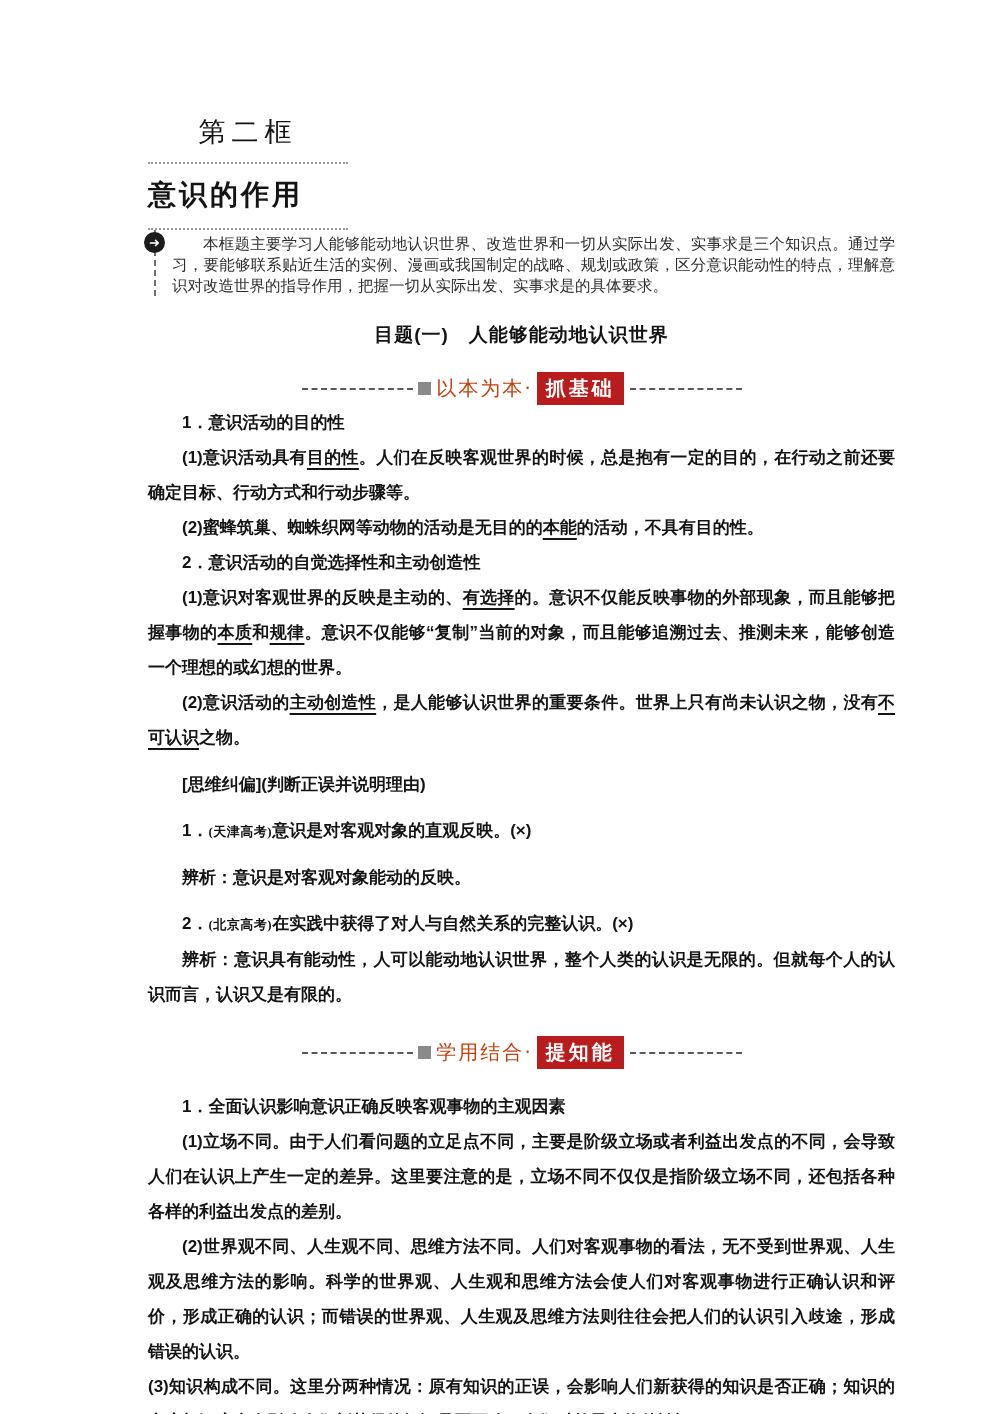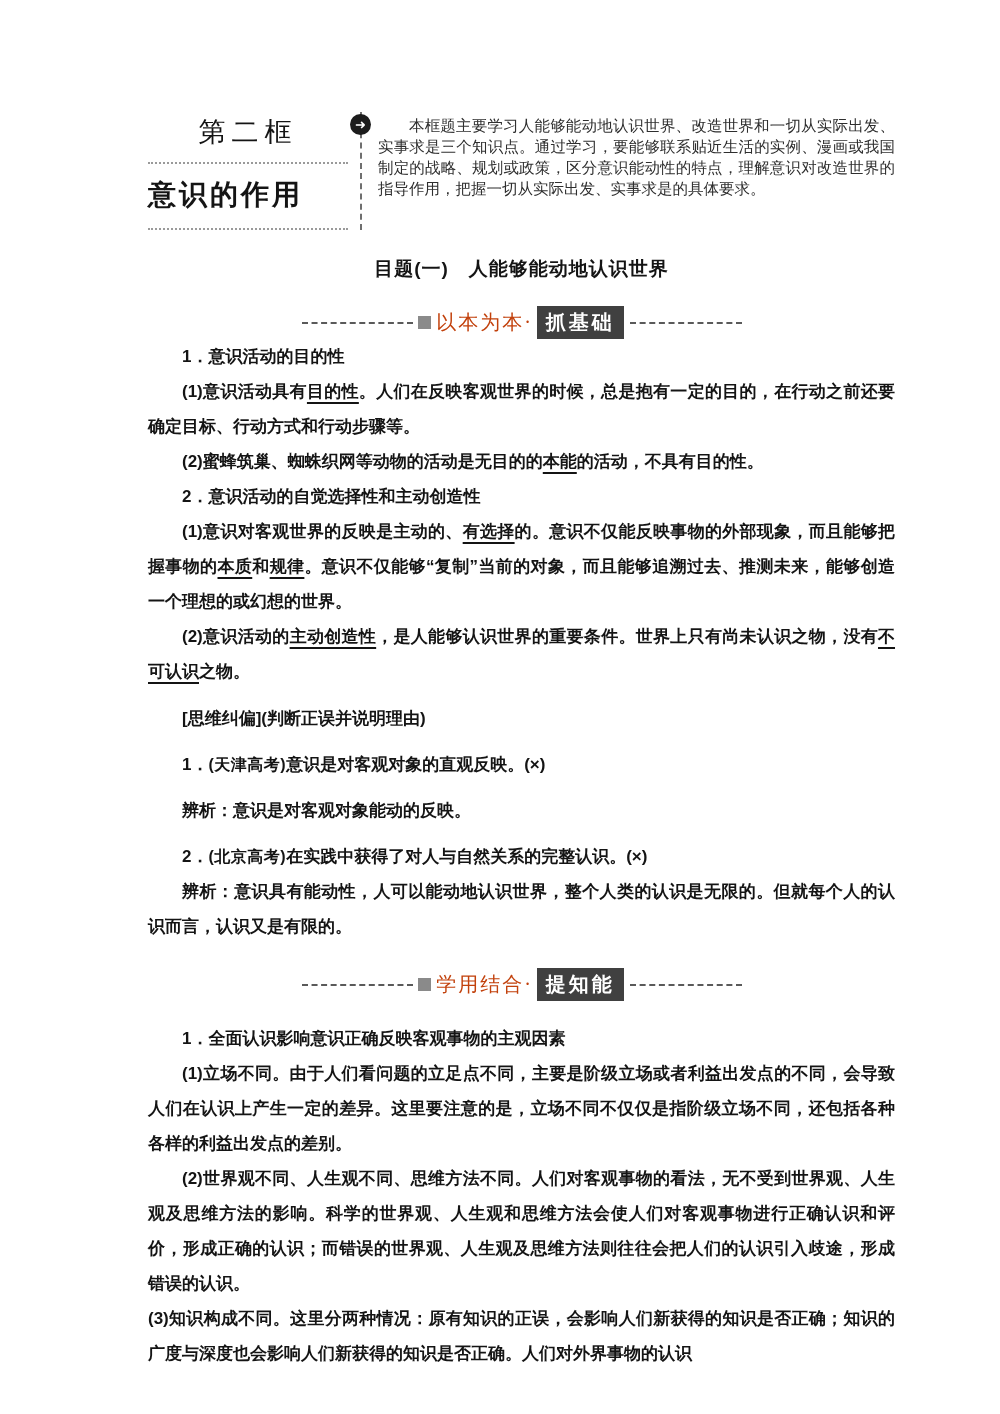--- a/index.html
+++ b/index.html
@@ -6,21 +6,21 @@
   body {
     width:1000px; height:1414px;
     background:#ffffff;
     font-family:"Liberation Sans", sans-serif;
     color:#141414;
     overflow:hidden;
   }
   .page { padding:112px 105px 0 148px; box-sizing:border-box; }
 
   
-  .header-row { display:flex; align-items:stretch; }
+  .header-row { display:flex; align-items:stretch;flex-direction:column; }
   .header-left { width:200px; flex-shrink:0; padding-right:6px; }
   .frame-label {
     font-size:27px; letter-spacing:6px; text-align:center;
     padding:2px 0 12px; border-bottom:2px dotted #9a9a9a;
   }
   .frame-title {
     font-size:28px; font-weight:bold; letter-spacing:3px; text-align:left;
     padding:12px 0 14px; border-bottom:2px dotted #9a9a9a;
   }
   .header-right {
@@ -46,31 +46,31 @@
 
   
   .divider { display:flex; align-items:center; width:440px; margin:24px auto 0; }
   .divider .dash { flex:1; border-top:2px dashed #5a5a5a; height:0; }
   .divider .sq { width:13px; height:13px; background:#8a8a8a; margin:0 5px 0 5px; flex-shrink:0; }
   .divider .lbl {
     font-family:"Liberation Serif", serif; font-size:20px; letter-spacing:2px;
     color:#c2410c; white-space:nowrap; margin-right:4px;
   }
   .divider .badge {
-    background:#404040; color:#ffffff; font-weight:bold; font-size:20px;
+    background:#b91c1c; color:#ffffff; font-weight:bold; font-size:20px;
     letter-spacing:3px; padding:3px 9px; white-space:nowrap; margin-right:6px;
   }
 
   
   .sec { font-size:17px; line-height:35px; font-weight:bold; text-align:justify; }
   .sec .h { text-indent:2em; }
   .sec .p { text-indent:2em; }
   .sec .p.noindent { text-indent:0; }
   .u { text-decoration:underline; text-underline-offset:5px; text-decoration-thickness:1.5px; }
-  .kai { font-family:Liberation Sans, sans-serif; font-size:16px; letter-spacing:0.5px; }
+  .kai { font-family:Liberation Serif, serif; font-size:13px; letter-spacing:0.5px; }
   .correction-head { text-indent:2em; margin-top:12px; font-weight:bold; }
   .qa { text-indent:2em; margin-top:11px; }
   .ans { margin-top:11px; text-indent:2em; }
   .ans2 { text-indent:2em; }
   .ability-h { text-indent:2em; margin-top:20px; }
 </style>
 </head>
 <body>
 
 <div class="page">

